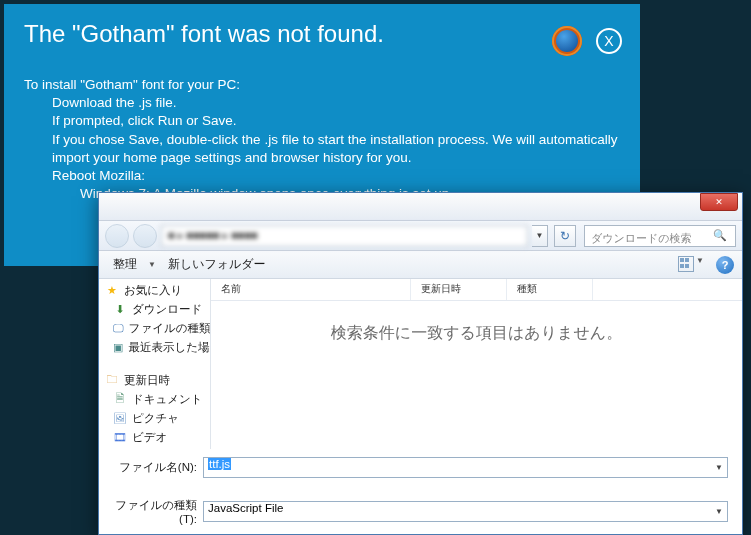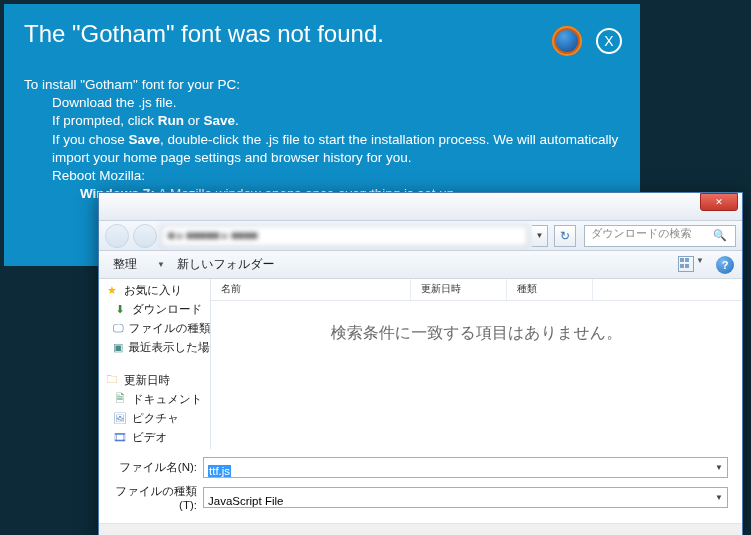--- a/index.html
+++ b/index.html
@@ -4,33 +4,33 @@
 <style>
 *{box-sizing:border-box;margin:0;padding:0;font-family:"Segoe UI","Meiryo UI",sans-serif}
 body{width:751px;height:535px;background:#0d2a38;position:relative;overflow:hidden}
 .blue-panel{position:absolute;top:4px;left:4px;width:636px;height:262px;background:#0f8dc6;color:#fff;padding:16px 20px}
 .bp-title{font-size:24px;font-weight:300}
 .bp-close{position:absolute;top:24px;right:18px;width:26px;height:26px;border:2px solid #fff;border-radius:50%;display:flex;align-items:center;justify-content:center;font-size:14px;cursor:pointer}
 .bp-ff{position:absolute;top:22px;right:58px;width:30px;height:30px;border-radius:50%;background:radial-gradient(circle at 40% 35%,#4aa3e8 0%,#1a5fa8 60%);box-shadow:0 0 0 2px #e88a2a inset,0 0 0 4px #d45a0f inset}
 .bp-body{margin-top:28px;font-size:13.5px;line-height:1.35}
 .bp-ind1{padding-left:28px}
 .bp-ind2{padding-left:56px}
-.bp-body b{font-weight:700}
+.bp-body b{font-weight:400}
 .dialog{position:absolute;top:192px;left:98px;width:645px;height:343px;background:#fff;border:1px solid #4a7ab0;box-shadow:0 4px 18px rgba(0,0,0,0.5)}
 .dlg-title{height:28px;background:linear-gradient(#fcfcfc,#e6ecf4);border-bottom:1px solid #c8d0dc;position:relative}
 .dlg-closebtn{position:absolute;top:0;right:4px;width:38px;height:18px;background:linear-gradient(#e96f63,#c9372b);border:1px solid #9a2a20;border-radius:0 0 3px 3px;color:#fff;font-size:9px;display:flex;align-items:center;justify-content:center;cursor:pointer}
 .dlg-nav{height:30px;background:linear-gradient(#f5f8fc,#e5ecf5);border-bottom:1px solid #c8d0dc;display:flex;align-items:center;padding:0 6px;gap:4px}
 .nav-arrow{width:24px;height:24px;border-radius:50%;background:linear-gradient(#e4eef7,#cbdceb);border:1px solid #a8bdd0;opacity:.55}
 .nav-path{flex:1;height:22px;background:#fff;border:1px solid #abb8c6;display:flex;align-items:center;padding:0 6px;filter:blur(2.5px);color:#333;font-size:11px}
 .nav-drop{width:16px;height:22px;border:1px solid #abb8c6;border-left:none;background:linear-gradient(#fff,#e8eef5);display:flex;align-items:center;justify-content:center;font-size:8px;color:#444}
 .nav-refresh{width:22px;height:22px;border:1px solid #abb8c6;background:linear-gradient(#fff,#e8eef5);margin-left:2px;display:flex;align-items:center;justify-content:center;color:#3a72b0;font-size:12px}
-.nav-search{width:152px;height:22px;border:1px solid #abb8c6;background:#fff;margin-left:4px;color:#888;font-size:11px;padding:0 6px;display:flex;align-items:flex-start}
+.nav-search{width:152px;height:22px;border:1px solid #abb8c6;background:#fff;margin-left:4px;color:#888;font-size:11px;padding:0 6px;display:flex;align-items:flex-end}
 .nav-search-ic{margin-left:auto;width:18px;height:20px;display:flex;align-items:center;justify-content:center;color:#3a72b0;font-size:11px}
 .dlg-toolbar{height:28px;background:linear-gradient(#f8fafc,#e8eef5);border-bottom:1px solid #d0d8e2;display:flex;align-items:center;padding:0 8px;font-size:12px;color:#1a1a1a}
-.tb-item{padding:2px 6px;display:flex;align-items:center;gap:20px}
+.tb-item{padding:2px 6px;display:flex;align-items:center;gap:11px}
 .tb-drop{font-size:8px;color:#555}
 .tb-right{margin-left:auto;display:flex;gap:6px;align-items:center}
 .view-ic{width:32px;height:18px;position:relative;display:flex;gap:0}
 .view-box{width:16px;height:16px;border:1px solid #8aa6c2;display:flex;flex-wrap:wrap;padding:1px;gap:1px}
 .vb-cell{width:4px;height:4px;background:#7da3c8}
 .help-ic{width:18px;height:18px;border-radius:50%;background:radial-gradient(circle at 35% 30%,#7bb6f0,#1f6fc2);color:#fff;font-size:11px;display:flex;align-items:center;justify-content:center;font-weight:bold}
 .dlg-body{display:flex;height:170px}
 .sidebar{width:112px;border-right:1px solid #dfe5ec;overflow:hidden;font-size:11.5px;padding-top:2px}
 .sb-item{display:flex;align-items:center;gap:5px;padding:2px 4px 2px 14px;white-space:nowrap;color:#1a1a1a}
 .sb-group{padding-left:6px;font-weight:normal}
@@ -41,23 +41,23 @@
 .ic-recent{color:#4a8a8a}
 .ic-lib{color:#d9a04a}
 .ic-doc{color:#4a8a6a}
 .ic-pic{color:#5a8ac0}
 .ic-vid{color:#3a6ed8}
 .filepane{flex:1;position:relative}
 .fp-header{height:22px;border-bottom:1px solid #e4e9f0;display:flex;font-size:10px;color:#333}
 .fp-col{padding:3px 10px;border-right:1px solid #e8edf3}
 .fp-empty{text-align:center;color:#6a6a6a;font-size:16px;padding-top:22px}
 .dlg-fields{padding:8px 14px 6px 14px;font-size:11.5px}
-.fld-row{display:flex;align-items:center;margin-bottom:6px}
+.fld-row{display:flex;align-items:center;margin-bottom:20px}
 .fld-label{width:90px;text-align:right;padding-right:6px;color:#1a1a1a}
-.fld-input{flex:1;height:21px;border:1px solid #9ab0c6;background:#fff;padding:0 4px;font-size:11.5px;display:flex;align-items:flex-end;position:relative}
+.fld-input{flex:1;height:21px;border:1px solid #9ab0c6;background:#fff;padding:0 4px;font-size:11.5px;display:flex;align-items:flex-start;position:relative}
 .fld-sel{background:#3399ff;color:#fff;padding:0 1px}
 .fld-dd{position:absolute;right:0;top:0;width:16px;height:19px;display:flex;align-items:center;justify-content:center;font-size:8px;color:#444}
 .dlg-footer{height:44px;border-top:1px solid #dfe5ec;background:#f0f0f0;display:flex;align-items:center;padding:0 12px}
 .ft-btns{margin-left:auto;display:flex;gap:8px}
 .ft-btn{height:22px;min-width:74px;border:1px solid #8a9cae;background:linear-gradient(#fdfdfd,#e4e9f0);font-size:11.5px;padding:0 12px;cursor:pointer;border-radius:2px}
 .ft-btn.primary{border:1px solid #3c7fb1;box-shadow:0 0 0 1px #a8d2f0 inset}
 </style>
 </head>
 <body>
 

